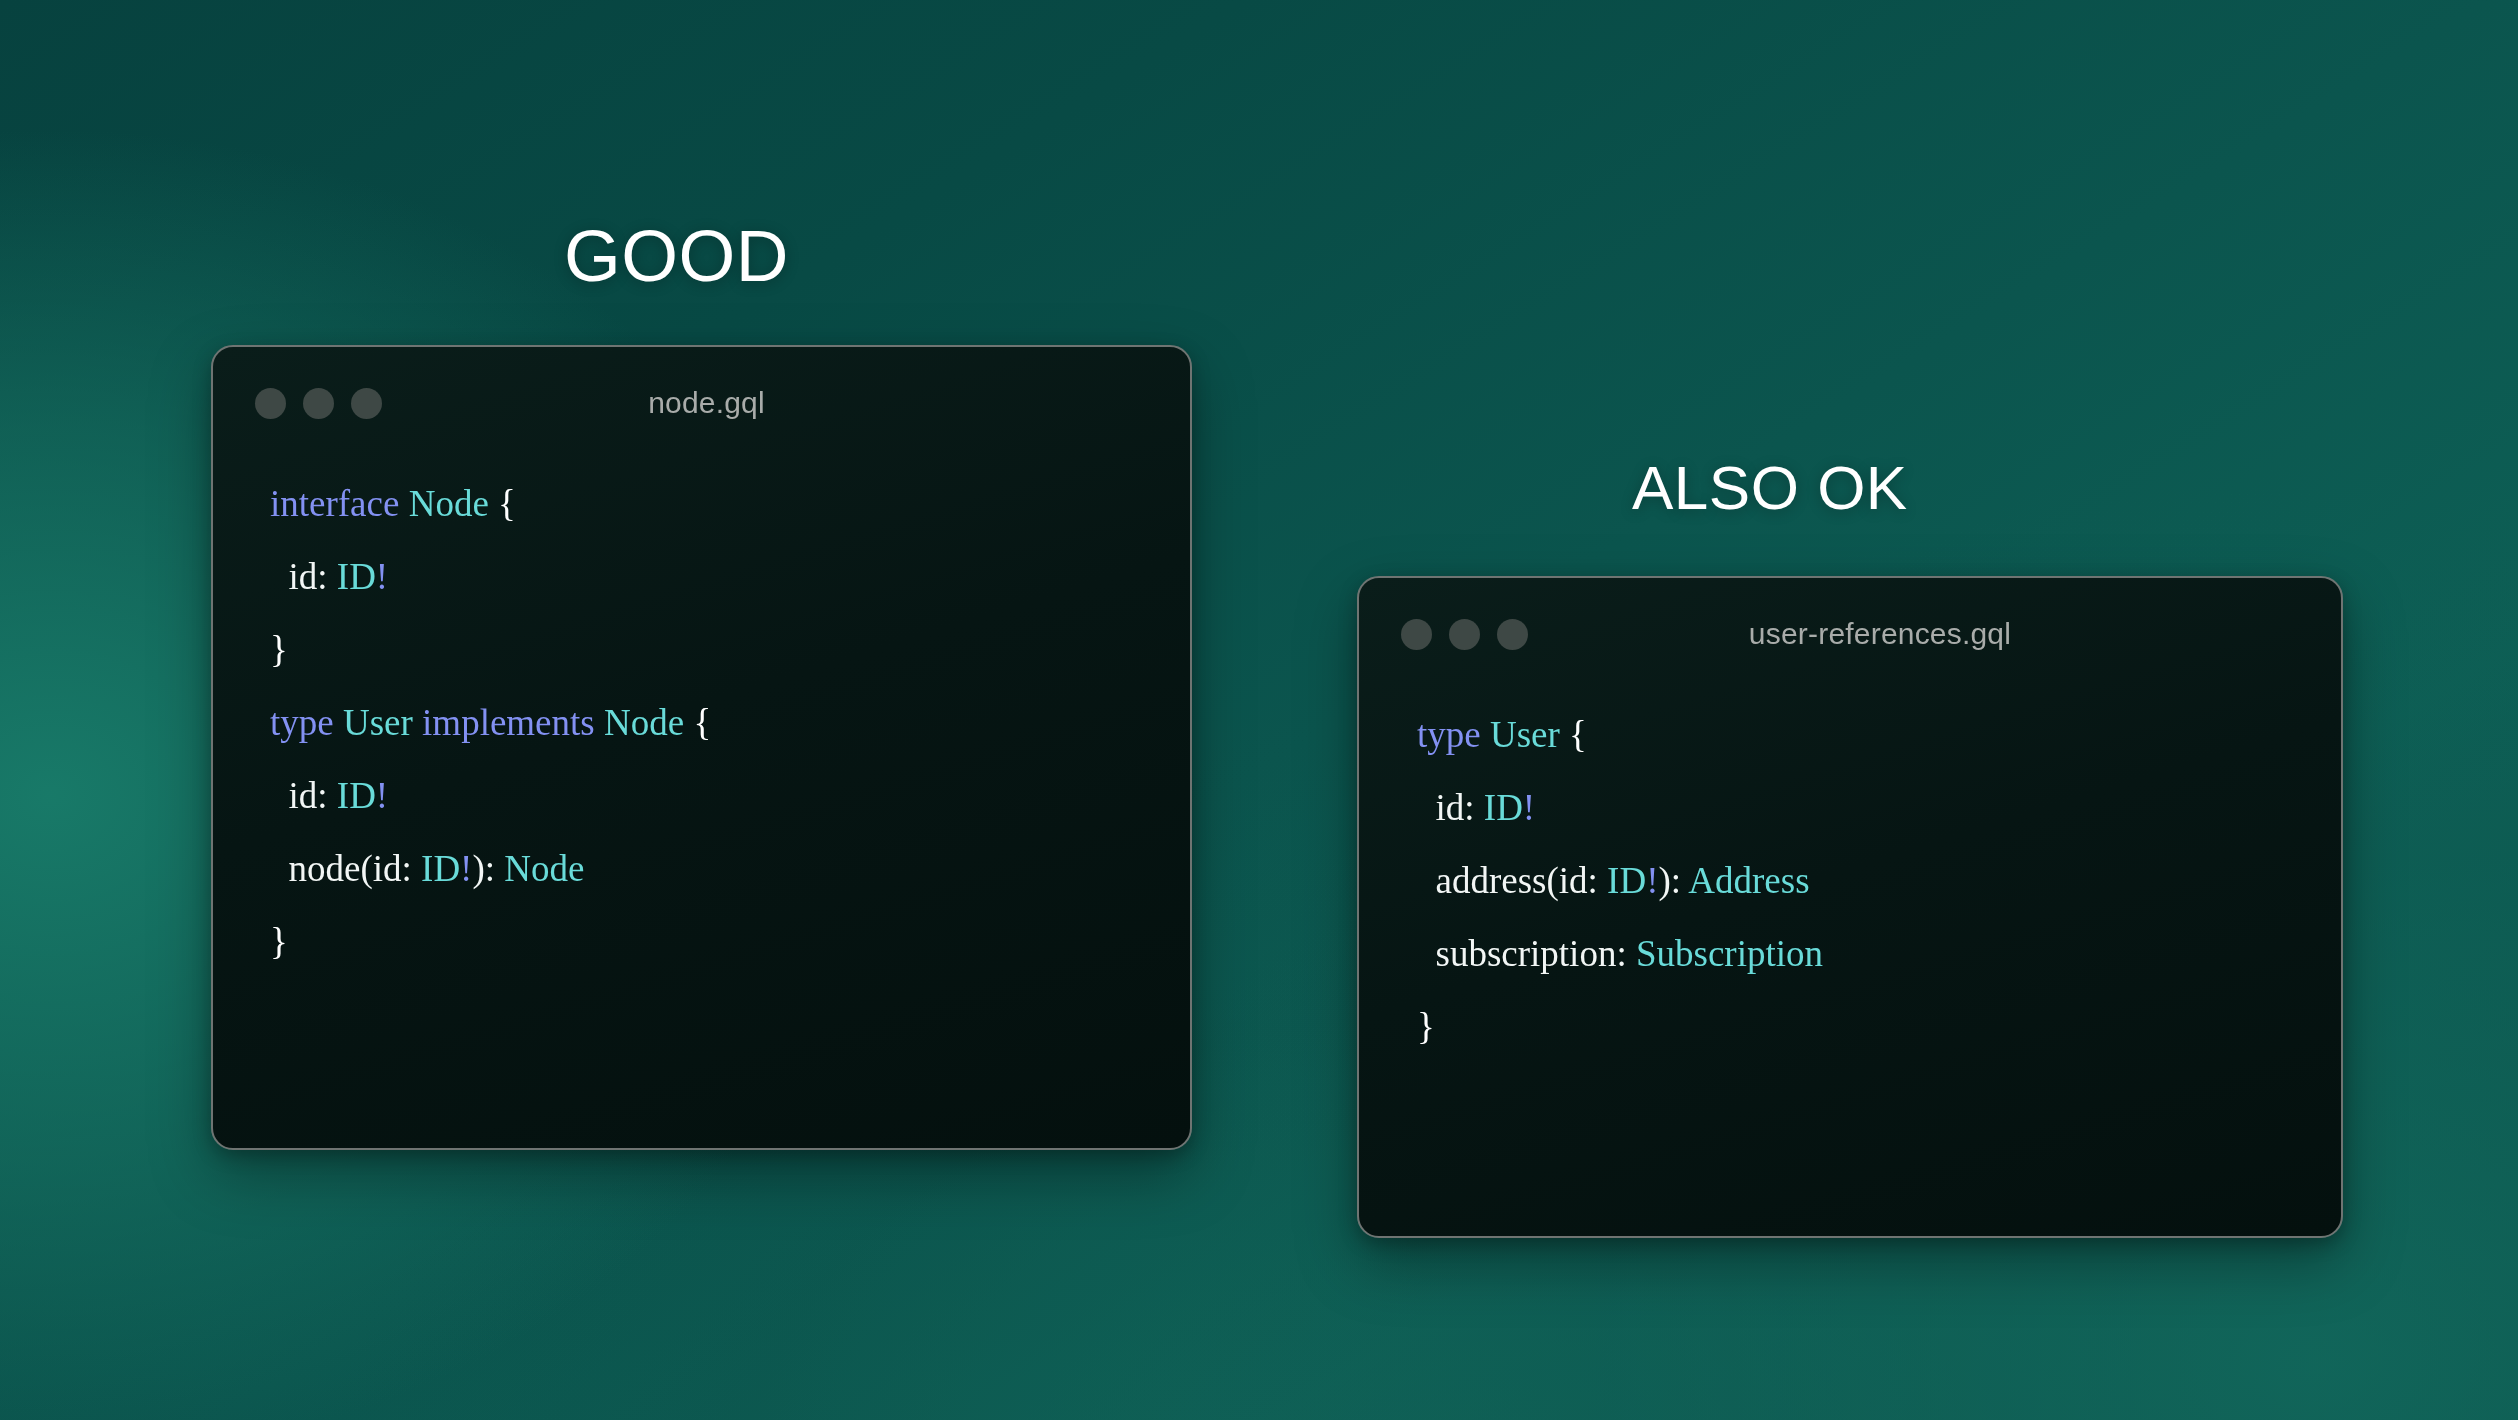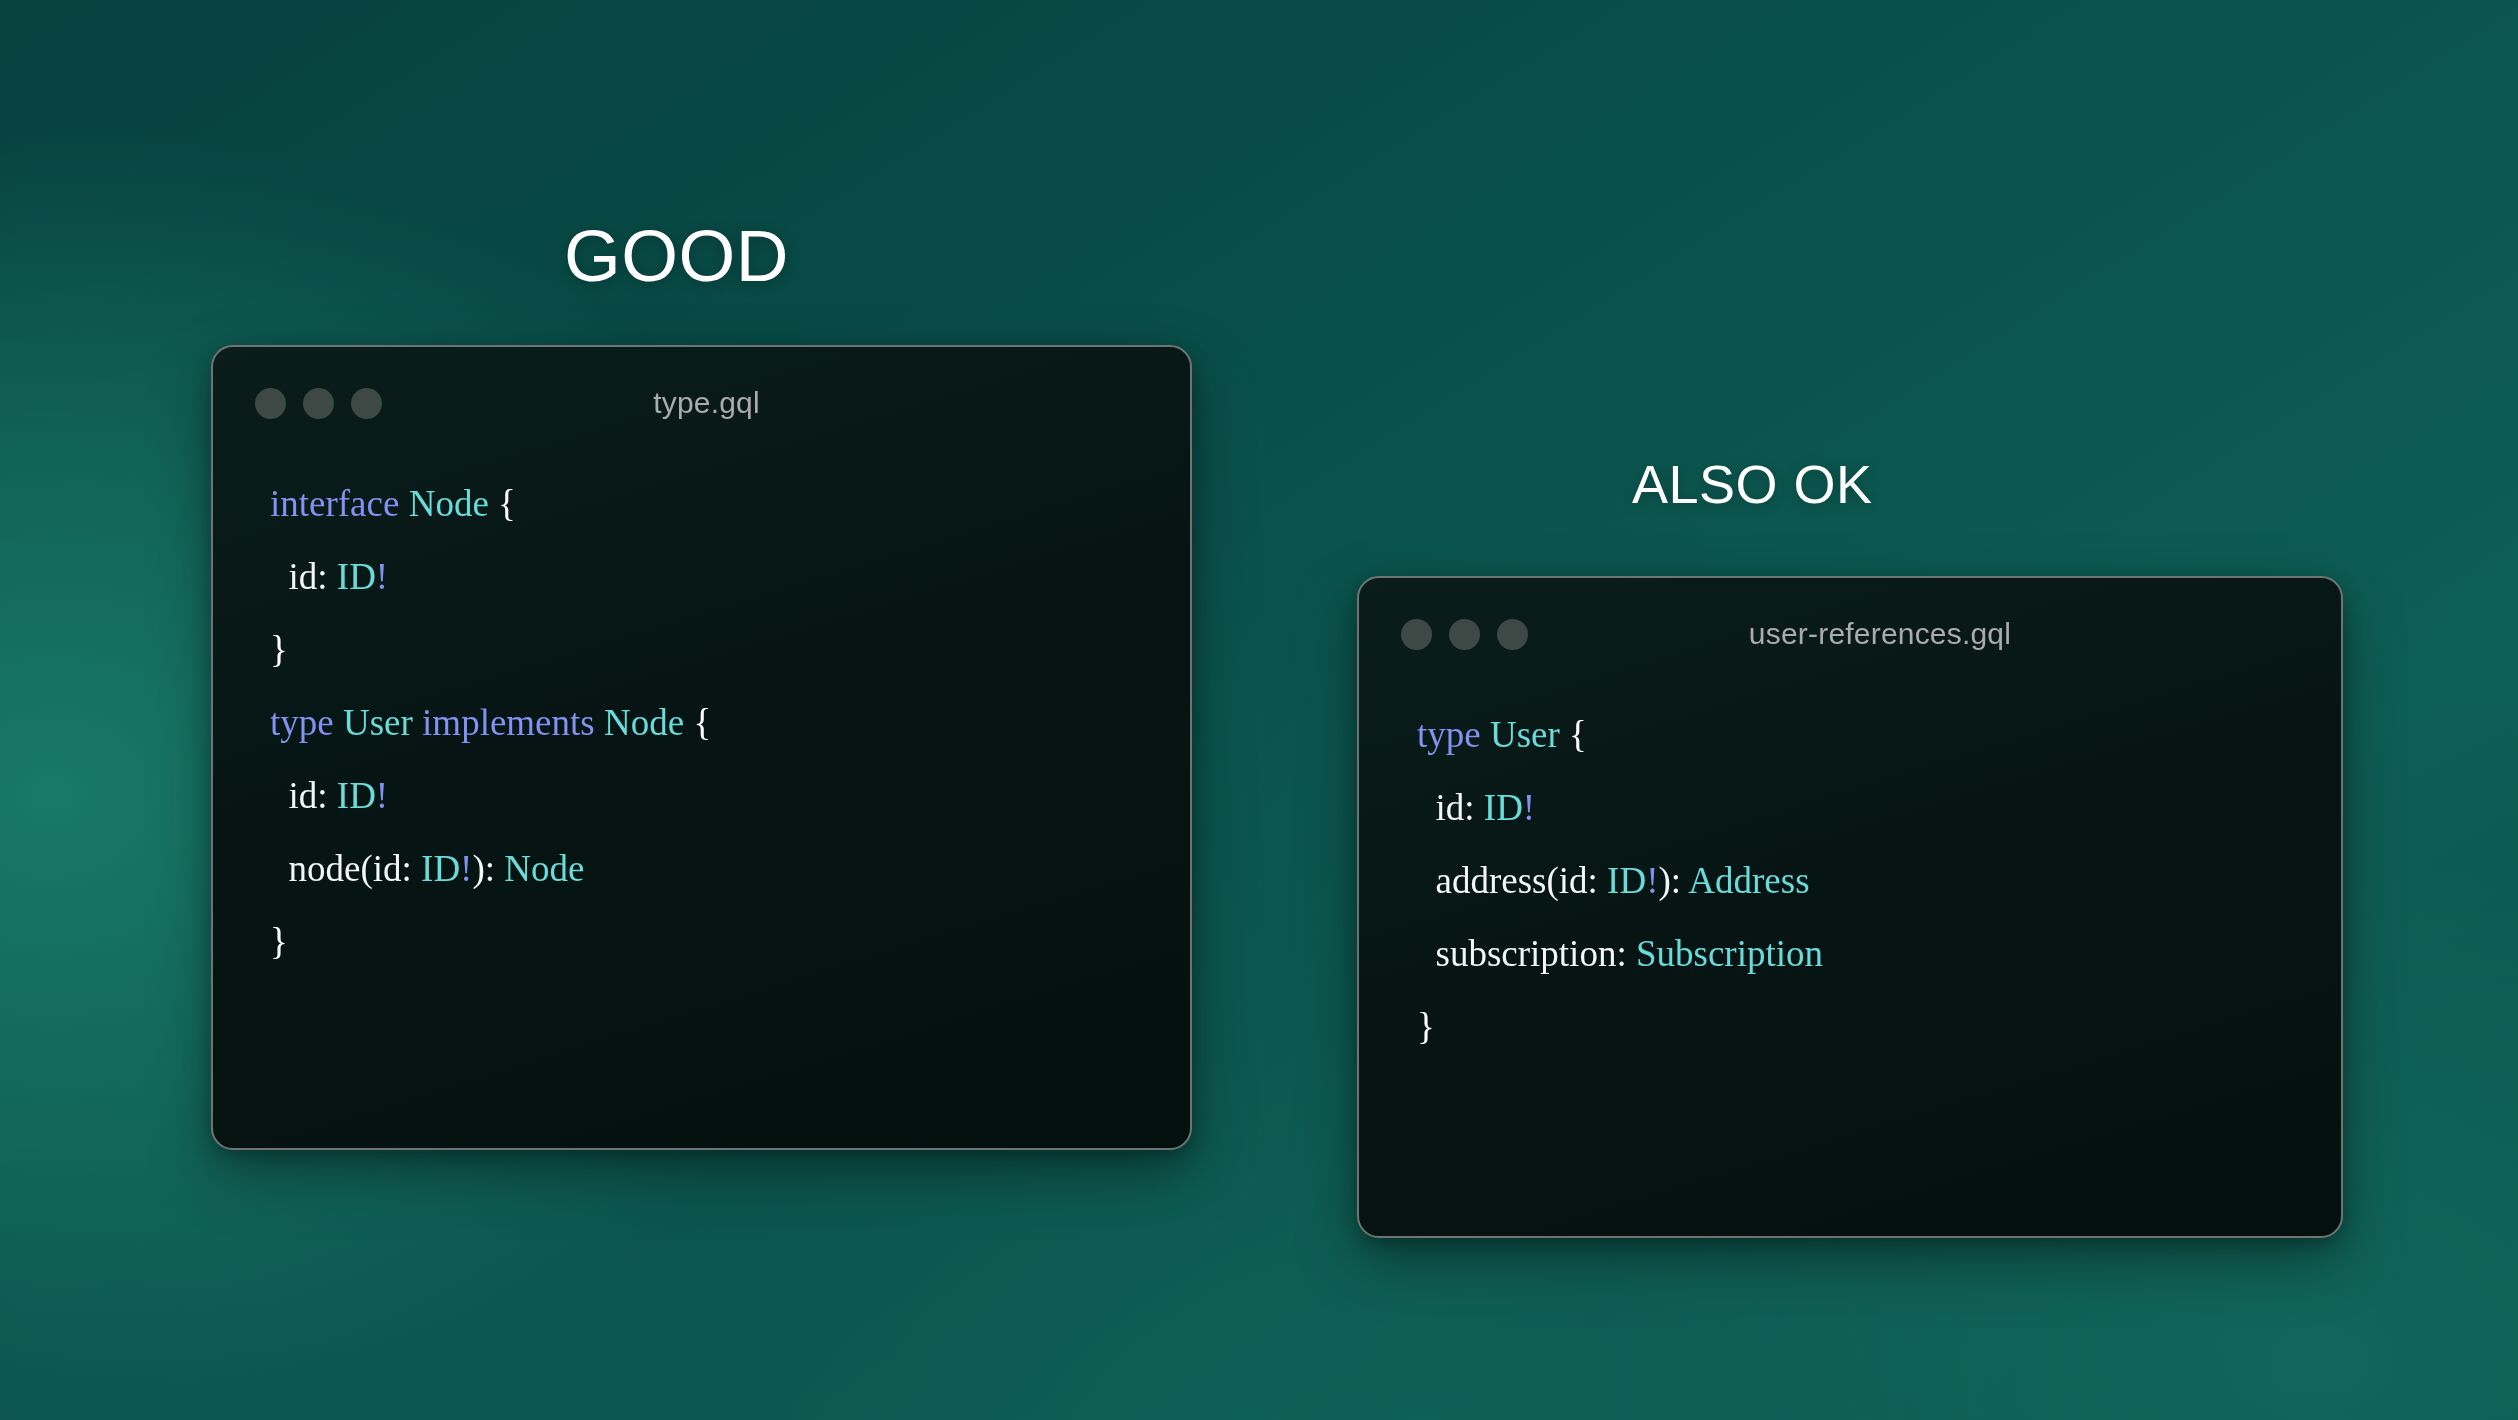--- a/index.html
+++ b/index.html
@@ -109,30 +109,30 @@
   <div class="panel-heading" style="left:553px; top:219px; font-size:73px;margin-left:11px;">GOOD</div>
 
   <div class="code-window win1" style="left:211px; top:345px; width:981px; height:805px;">
 
     <div class="titlebar">
       <div class="dots">
         <span class="dot"></span>
         <span class="dot"></span>
         <span class="dot"></span>
       </div>
-      <div class="filename">type.gql</div>
+      <div class="filename">node.gql</div>
     </div>
 
     <div class="code-body"><div class="code-line"><span class="tok-kw">interface</span><span class="tok-plain"> </span><span class="tok-type">Node</span><span class="tok-punc"> {</span></div><div class="code-line"><span class="tok-plain">  id:</span><span class="tok-plain"> </span><span class="tok-type">ID</span><span class="tok-kw">!</span></div><div class="code-line"><span class="tok-punc">}</span></div><div class="code-line"><span class="tok-kw">type</span><span class="tok-plain"> </span><span class="tok-type">User</span><span class="tok-plain"> </span><span class="tok-kw">implements</span><span class="tok-plain"> </span><span class="tok-type">Node</span><span class="tok-punc"> {</span></div><div class="code-line"><span class="tok-plain">  id:</span><span class="tok-plain"> </span><span class="tok-type">ID</span><span class="tok-kw">!</span></div><div class="code-line"><span class="tok-plain">  node(id:</span><span class="tok-plain"> </span><span class="tok-type">ID</span><span class="tok-kw">!</span><span class="tok-plain">):</span><span class="tok-plain"> </span><span class="tok-type">Node</span></div><div class="code-line"><span class="tok-punc">}</span></div></div>
   </div>
 </div>
 
 <div class="panel">
 
-  <div class="panel-heading" style="left:1632px; top:457px; font-size:54px;">ALSO OK</div>
+  <div class="panel-heading" style="left:1632px; top:457px; font-size:62px;">ALSO OK</div>
 
   <div class="code-window win2" style="left:1357px; top:576px; width:986px; height:662px;">
 
     <div class="titlebar">
       <div class="dots">
         <span class="dot"></span>
         <span class="dot"></span>
         <span class="dot"></span>
       </div>
       <div class="filename">user-references.gql</div>

